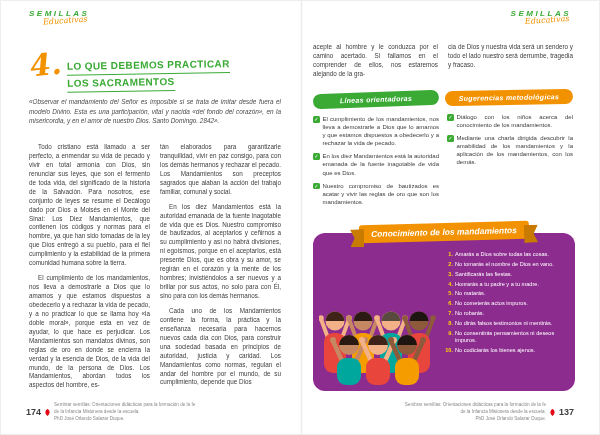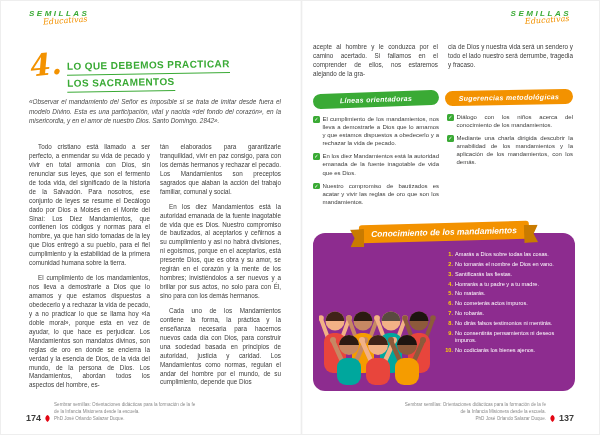--- a/index.html
+++ b/index.html
@@ -58,21 +58,21 @@
   .ribbon::before, .ribbon::after { content:""; position:absolute; top:4px; width:14px; height:100%; background:#c97b00; z-index:-1; }
   .ribbon::before { left:-9px; clip-path:polygon(0 0,100% 0,100% 100%,0 100%,32% 50%); }
   .ribbon::after  { right:-9px; clip-path:polygon(0 0,100% 0,68% 50%,100% 100%,0 100%); }
   .kids { position:absolute; left:6px; top:48px; width:118px; height:104px; }
   .mand-list { position:absolute; left:130px; top:18px; width:124px; }
   .mand-item { display:flex; gap:2px; margin-bottom:2.6px; }
   .mand-num { color:#ffd500; font-weight:bold; font-size:5.6px; line-height:1.3; flex:0 0 10px; text-align:right; }
   .mand-text { color:#ffffff; font-size:5.6px; line-height:1.3; flex:1; min-width:0; }
 
   
-  .footer { position:absolute; top:401px; display:flex; align-items:flex-end; gap:3px; }
+  .footer { position:absolute; top:401px; display:flex; align-items:center; gap:3px; }
   .footer-left { left:25px; }
   .footer-right { right:25px; }
   .page-num { font-size:9px; font-weight:bold; color:#3c3c3b; line-height:1; }
   .footer-logo { width:7px; height:9px; flex:0 0 auto; margin-top:0.5px; }
   .footer-text { width:142px; font-size:4.6px; line-height:1.5; color:#8a8a8a; }
   .footer-right .footer-text { text-align:right; }
 </style>
 </head>
 <body>
 

